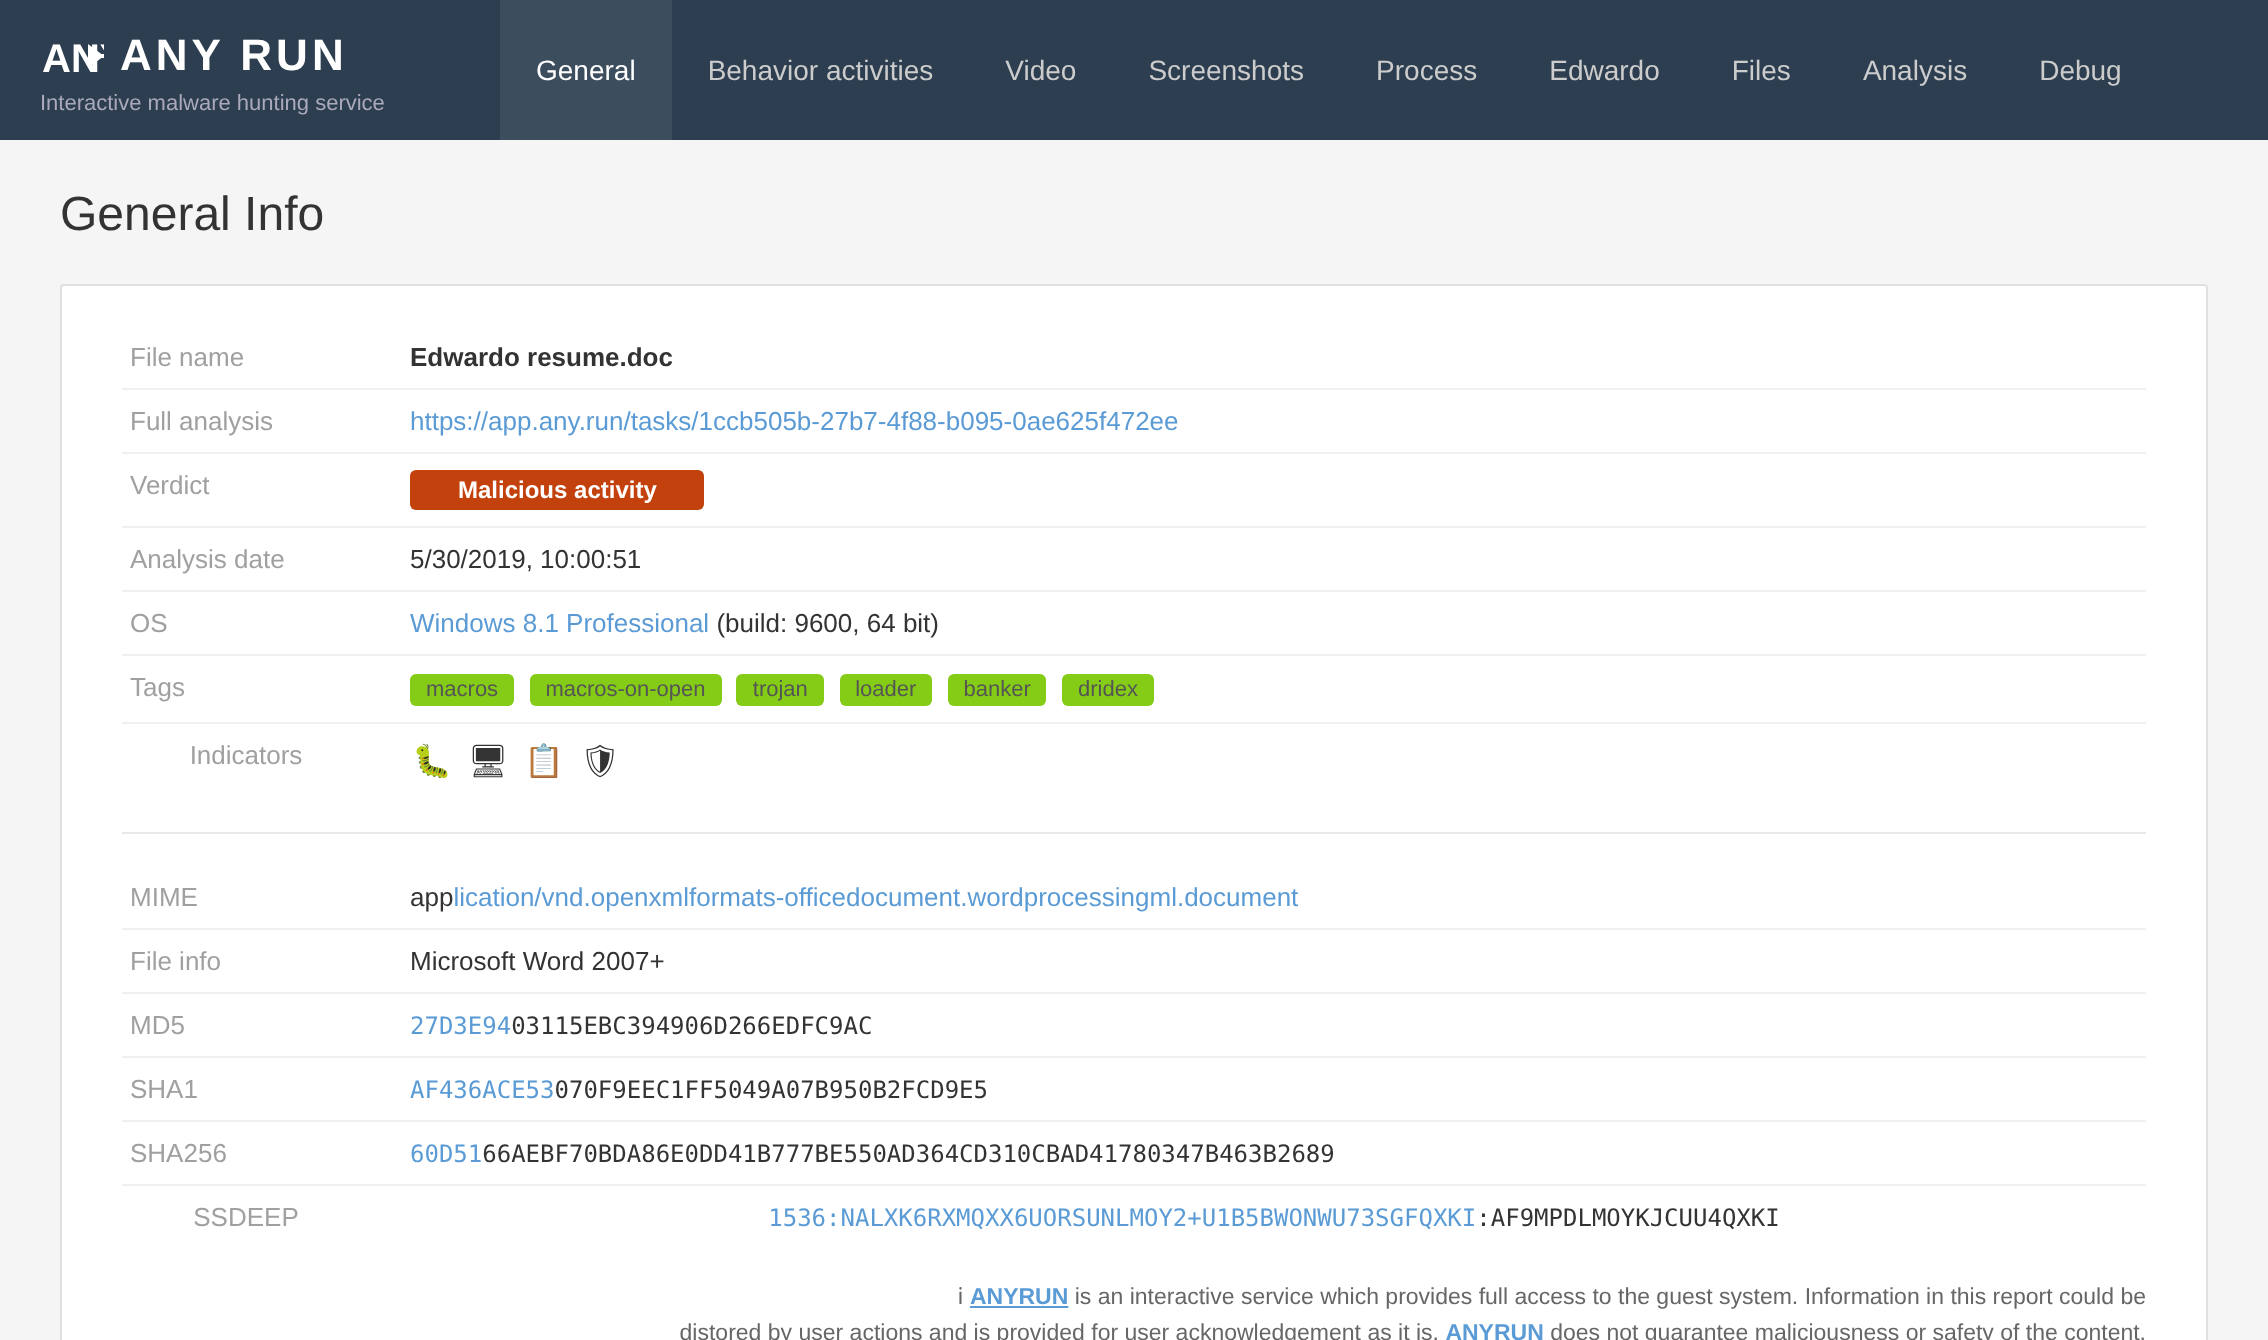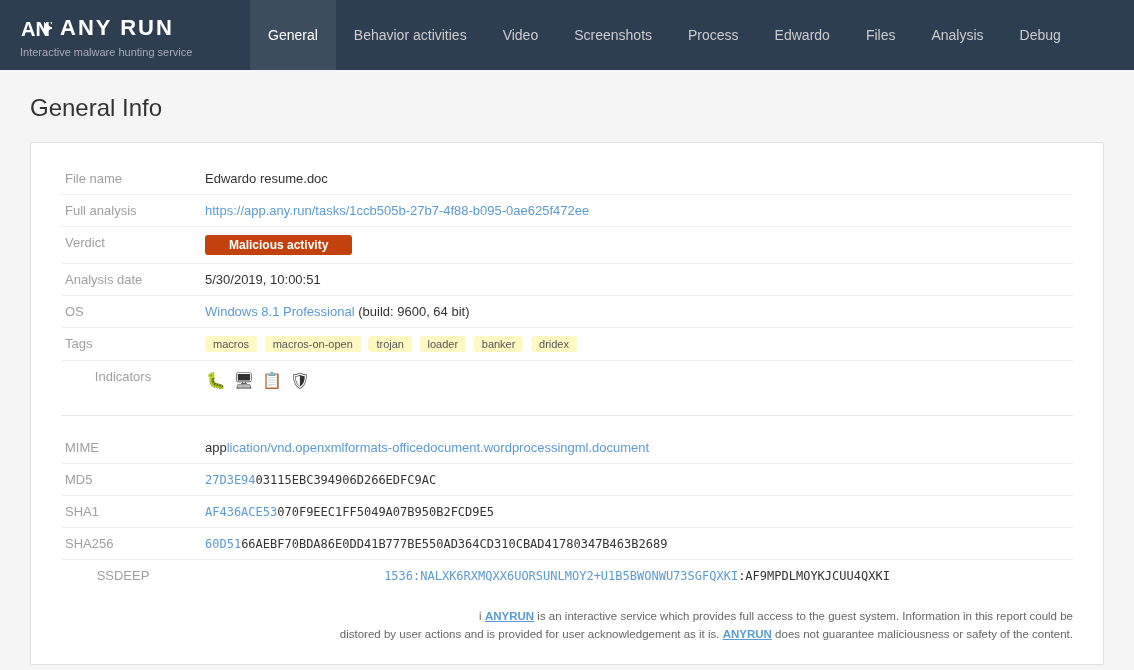--- a/index.html
+++ b/index.html
@@ -113,21 +113,21 @@
       background: #c2410c;
       color: white;
       padding: 3px 24px;
       border-radius: 3px;
       font-size: 12px;
       font-weight: bold;
     }
 
     .tag {
       display: inline-block;
-      background: #fef9c3;
+      background: #84cc16;
       color: #555;
       padding: 2px 8px;
       border-radius: 3px;
       font-size: 11px;
       margin-right: 4px;
     }
 
     .os-text { color: #333; }
     .os-highlight { color: #5b9bd5; }
 
@@ -205,21 +205,21 @@
 </header>
 
 <main class="main">
   <h1 class="page-title">General Info</h1>
 
   <div class="card">
     <table class="info-table">
       <tbody>
           <tr>
         <td>File name</td>
-        <td style="font-weight:400;margin-left:40px;">Edwardo resume.doc</td>
+        <td style="font-weight:700;margin-left:40px;">Edwardo resume.doc</td>
       </tr>
       <tr>
         <td>Full analysis</td>
         <td>
           <a class="link" href="#">https://app.any.run/tasks/1ccb505b-27b7-4f88-b095-0ae625f472ee</a>
         </td>
       </tr>
       <tr>
         <td>Verdict</td>
         <td>
@@ -266,20 +266,24 @@
 
     <table class="info-table">
       <tbody>
           <tr>
         <td>MIME</td>
         <td>
           <span class="mime-link">
             <span class="mime-plain">app</span><a href="#" class="link">lication/vnd.openxmlformats-officedocument.wordprocessingml.document</a>
           </span>
         </td>
+      </tr>
+      <tr>
+        <td>File info</td>
+        <td>Microsoft Word 2007+</td>
       </tr>
       <tr>
         <td>MD5</td>
         <td>
           <span class="hash-text">
             <span class="hash-highlight">27D3E94</span><span>03115EBC394906D266EDFC9AC</span>
           </span>
         </td>
       </tr>
       <tr>

